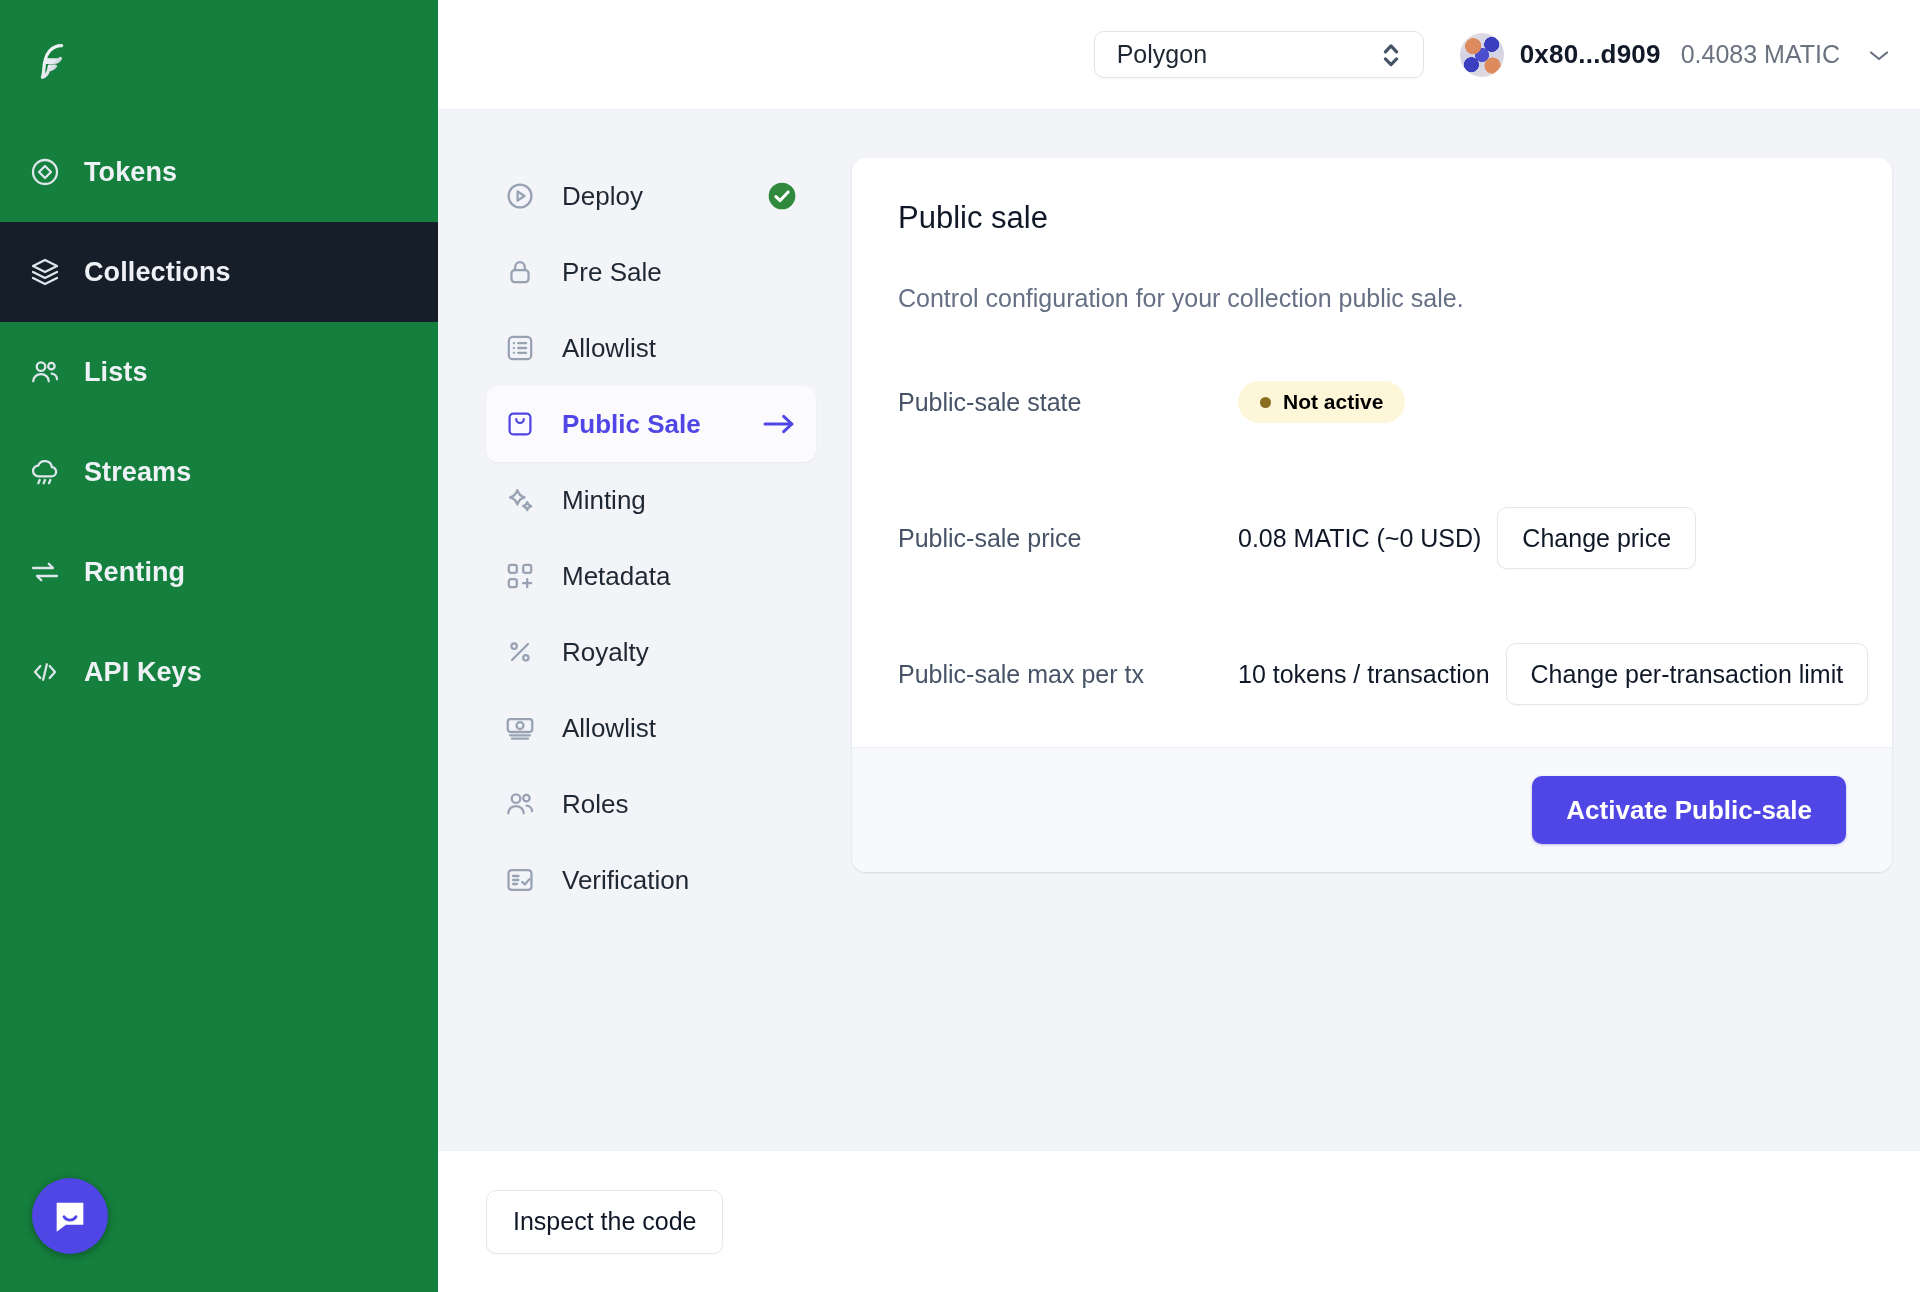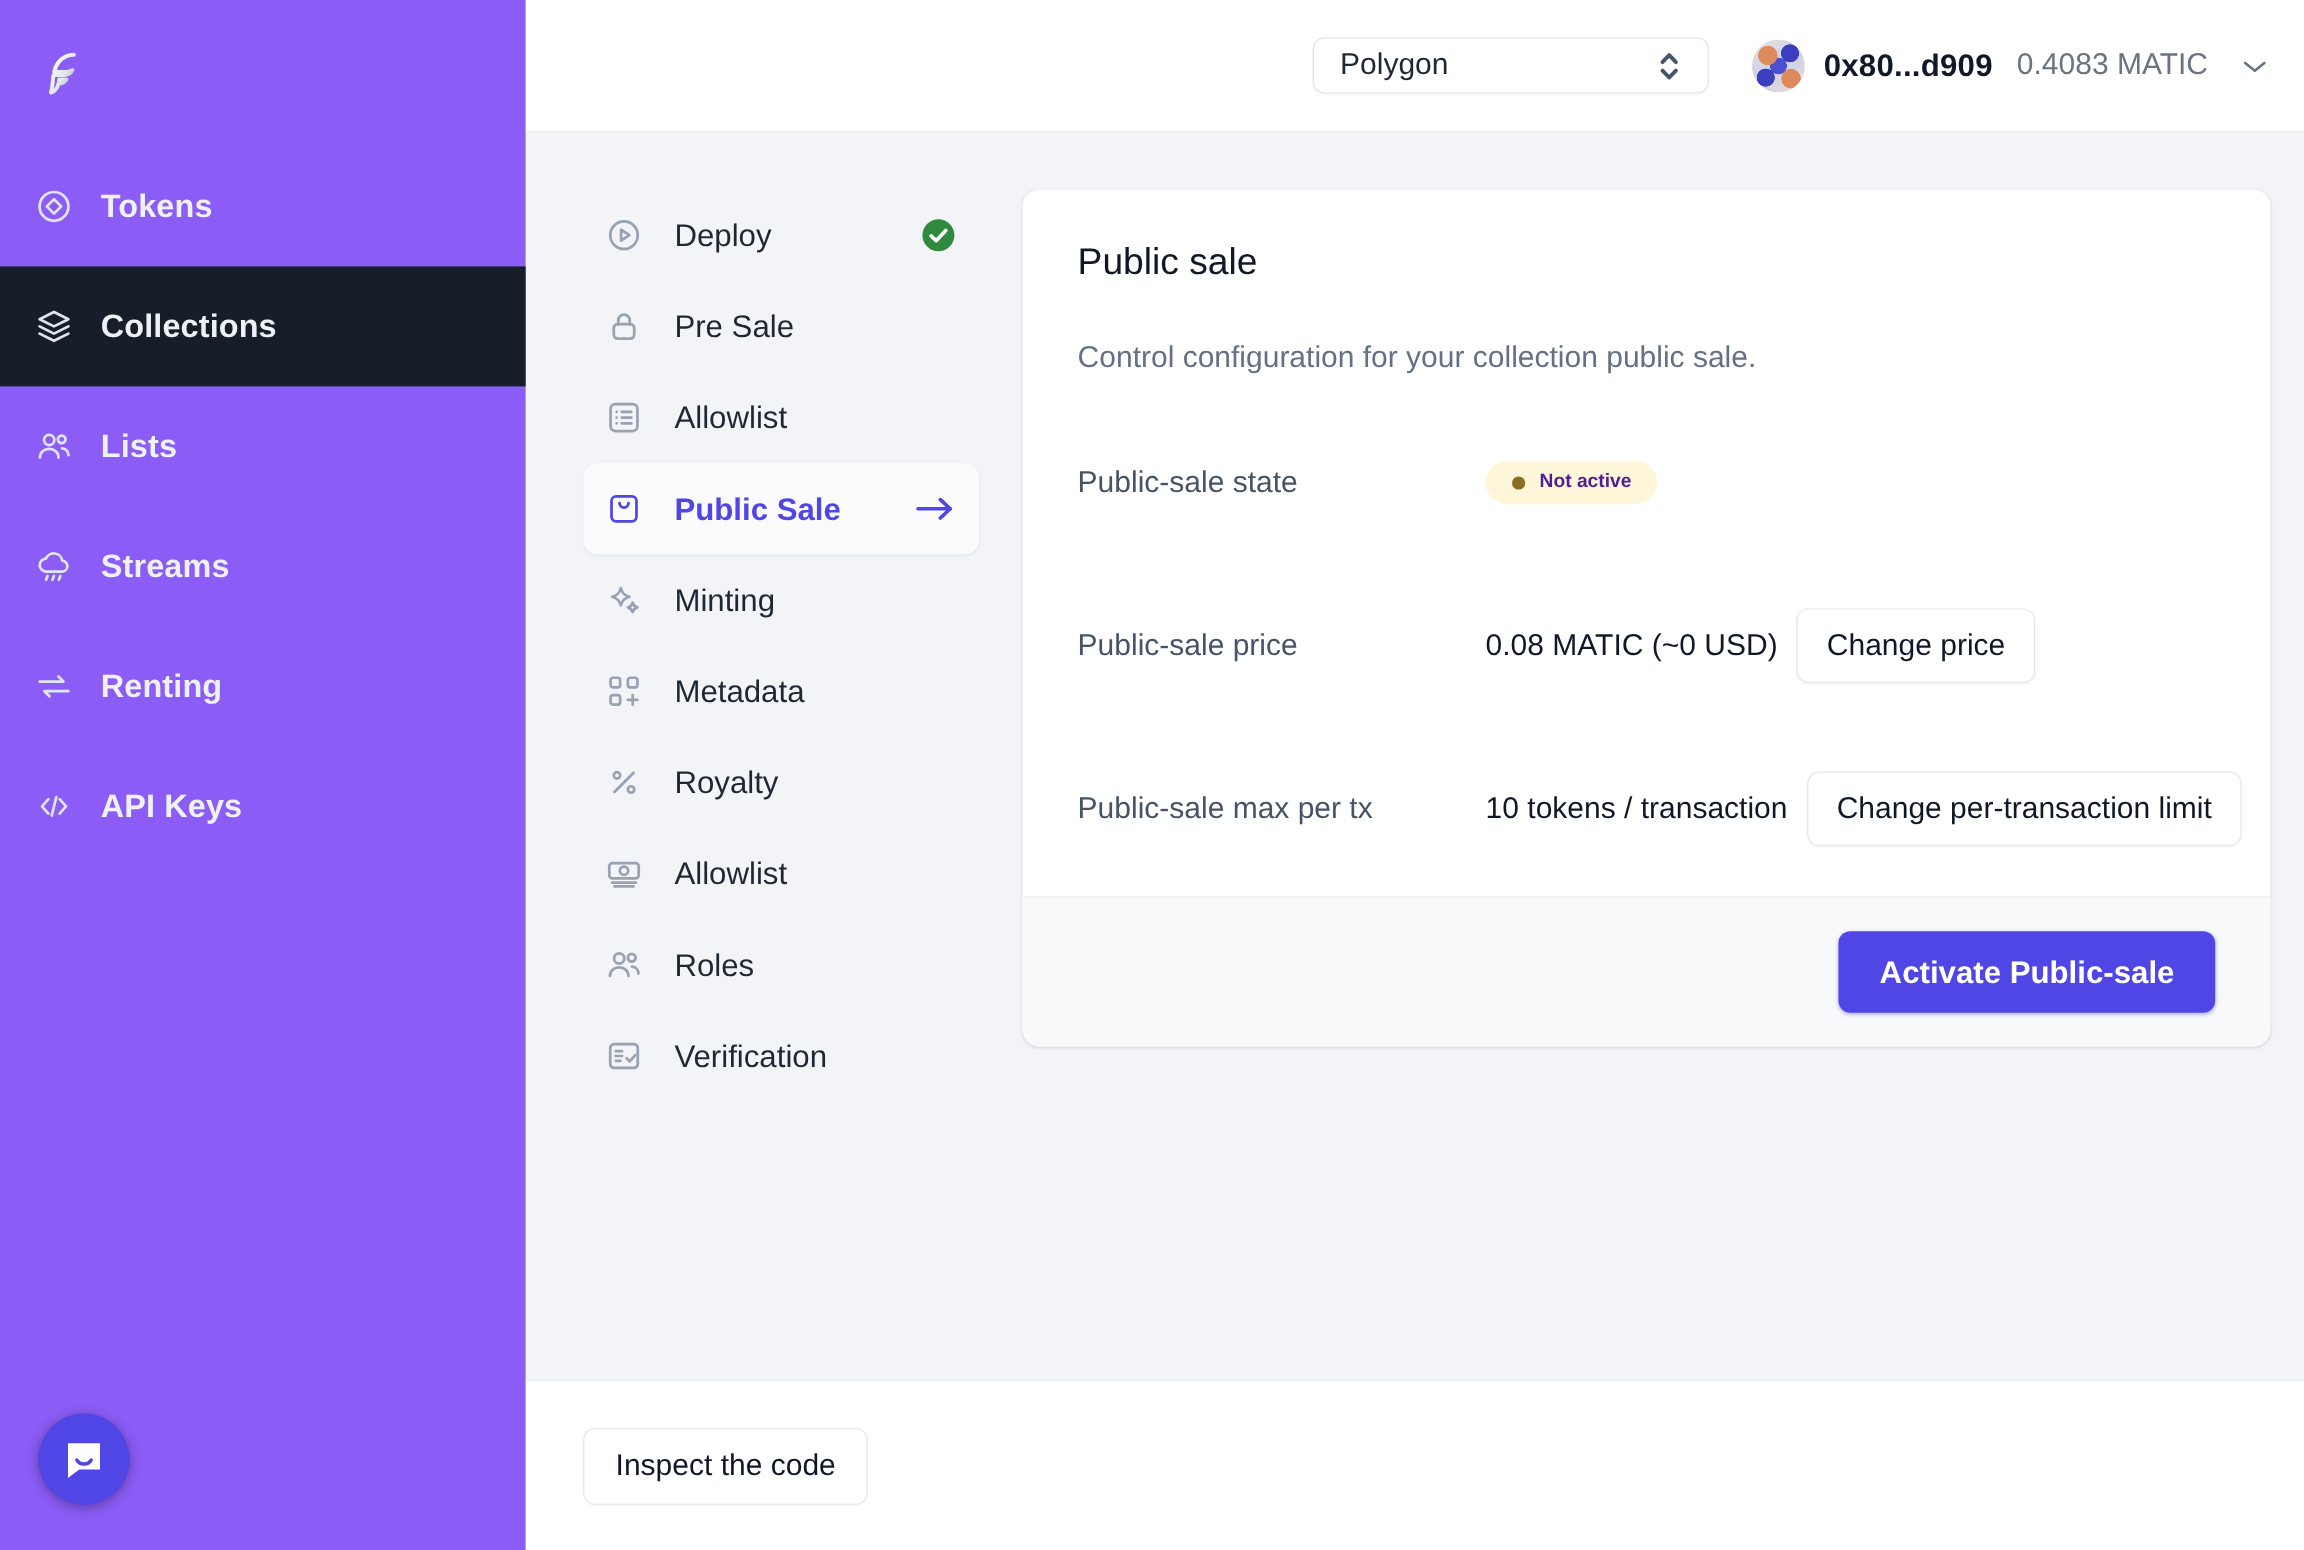--- a/index.html
+++ b/index.html
@@ -9,21 +9,21 @@
     background:#ffffff;
     overflow:hidden;
     -webkit-font-smoothing:antialiased;
   }
 
   .app { display:flex; width:1920px; height:1292px; }
 
   
   .sidebar {
     width:438px; min-width:438px; height:1292px;
-    background:#8b5cf6;
+    background:#15803d;
     display:flex; flex-direction:column;
     position:relative;
   }
   .logo-wrap { height:120px; display:flex; align-items:center; padding-left:30px; }
   .logo-mark { width:46px; height:46px; display:block; }
 
   .nav { display:flex; flex-direction:column; margin-top:2px; }
   .nav-item {
     height:100px;
     display:flex; align-items:center;
@@ -122,23 +122,23 @@
   .card-title { font-size:31px; font-weight:400; color:#101828; margin-bottom:12px; }
   .card-sub { font-size:25px; color:#667085; margin-bottom:52px;margin-top:48px; }
 
   .row { display:flex; align-items:center; min-height:74px; }
   .row + .row { margin-top:62px; }
   .row-label { width:340px; flex:0 0 340px; font-size:25px; color:#475467; }
   .row-value { display:flex; align-items:center; gap:0; }
 
   .pill {
     display:inline-flex; align-items:center; gap:12px;
-    background:#fdf6d9; color:#4c1d95;
+    background:#fdf6d9; color:#000000;
     border-radius:999px; padding:9px 22px;
-    font-size:16px; font-weight:700;
+    font-size:21px; font-weight:700;
   }
   .pill .dot { width:11px; height:11px; border-radius:50%; background:#8a6d1f; display:block; }
 
   .val-text { font-size:25px; color:#101828; margin-right:16px; white-space:nowrap; }
   .btn-outline {
     border:1px solid #e4e7ec; background:#fff; border-radius:10px;
     padding:0 24px; height:62px;
     font-size:25px; color:#101828;
     font-family:"Liberation Sans", sans-serif;
     cursor:pointer; white-space:nowrap;

